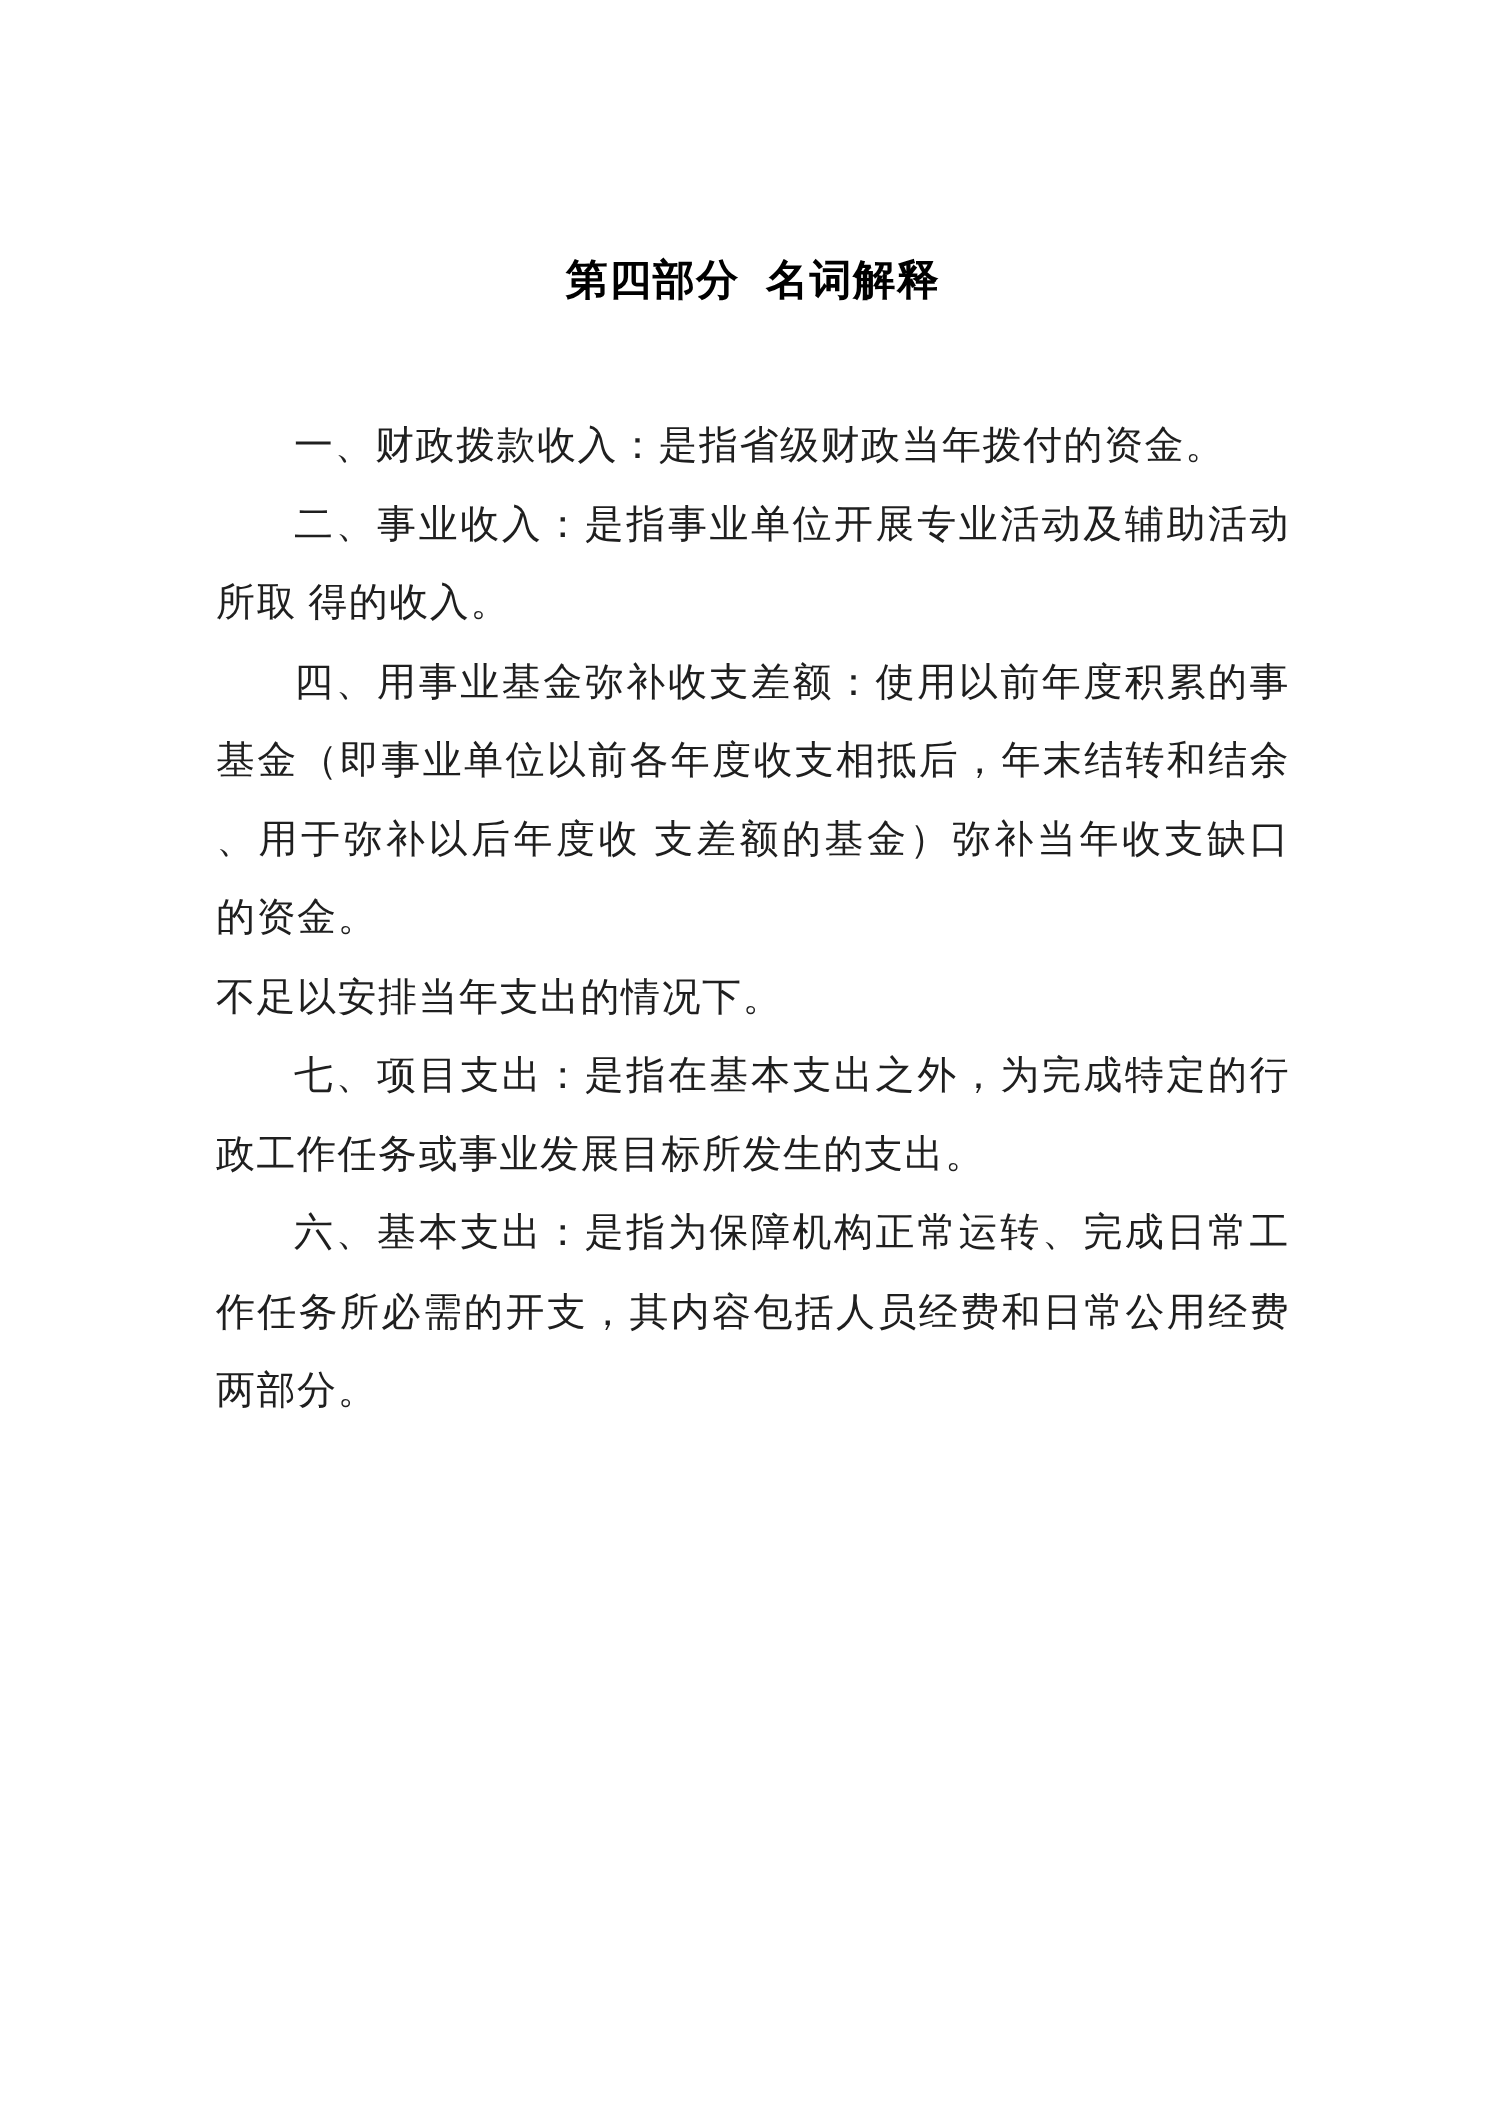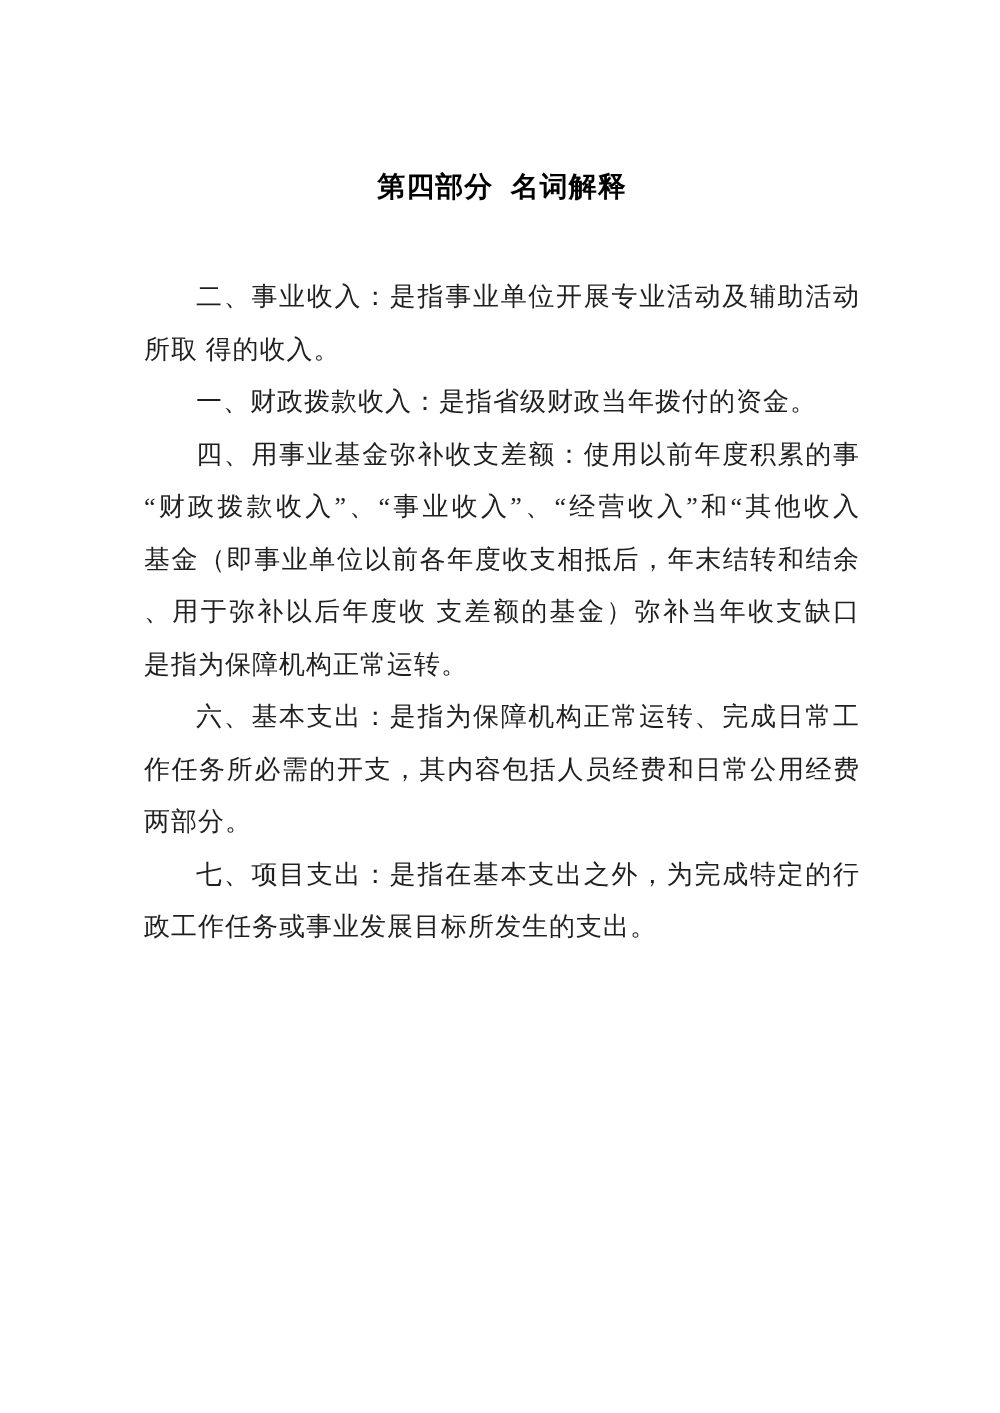--- a/index.html
+++ b/index.html
@@ -57,46 +57,46 @@
 <body>
 
 <div class="page">
   <div class="doc">
 
     <h1 class="title">第四部分  名词解释</h1>
 
     <div class="body">
 
       <div class="para">
-        <div class="line indent">二、事业收入：是指事业单位开展专业活动及辅助活动</div>
-        <div class="line last">所取 得的收入。</div>
+        <div class="line indent last">一、财政拨款收入：是指省级财政当年拨付的资金。</div>
       </div>
 
       <div class="para">
-        <div class="line indent last">一、财政拨款收入：是指省级财政当年拨付的资金。</div>
+        <div class="line indent">二、事业收入：是指事业单位开展专业活动及辅助活动</div>
+        <div class="line last">所取 得的收入。</div>
       </div>
 
 
       <div class="para">
         <div class="line indent">四、用事业基金弥补收支差额：使用以前年度积累的事业</div>
-        <div class="line">“财政拨款收入”、“事业收入”、“经营收入”和“其他收入</div>
         <div class="line">基金（即事业单位以前各年度收支相抵后，年末结转和结余</div>
         <div class="line">、用于弥补以后年度收 支差额的基金）弥补当年收支缺口</div>
+        <div class="line last">的资金。</div>
       </div>
 
       <div class="para">
-        <div class="line last">是指为保障机构正常运转。</div>
+        <div class="line last">不足以安排当年支出的情况下。</div>
+      </div>
+
+      <div class="para">
+        <div class="line indent">七、项目支出：是指在基本支出之外，为完成特定的行</div>
+        <div class="line last">政工作任务或事业发展目标所发生的支出。</div>
       </div>
 
       <div class="para">
         <div class="line indent">六、基本支出：是指为保障机构正常运转、完成日常工</div>
         <div class="line">作任务所必需的开支，其内容包括人员经费和日常公用经费</div>
         <div class="line last">两部分。</div>
       </div>
 
-      <div class="para">
-        <div class="line indent">七、项目支出：是指在基本支出之外，为完成特定的行</div>
-        <div class="line last">政工作任务或事业发展目标所发生的支出。</div>
-      </div>
-
     </div>
   </div>
 </div>
 
 </body></html>

